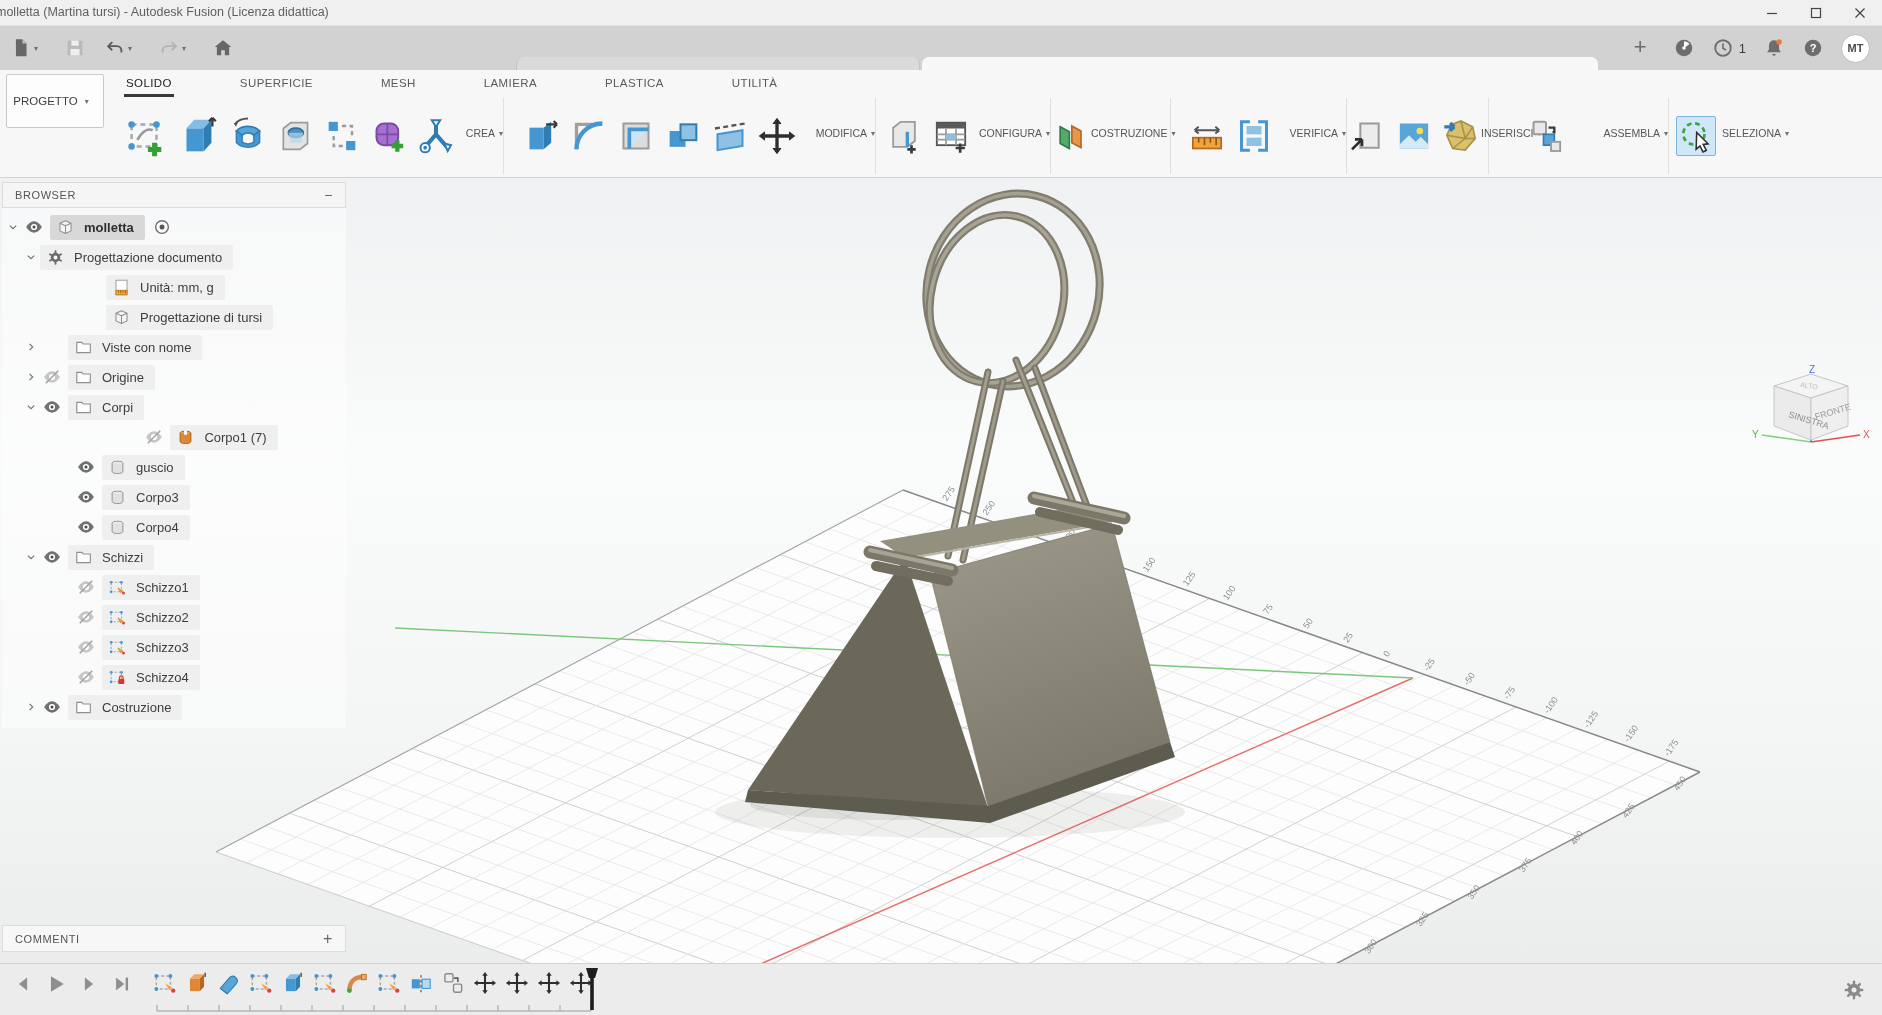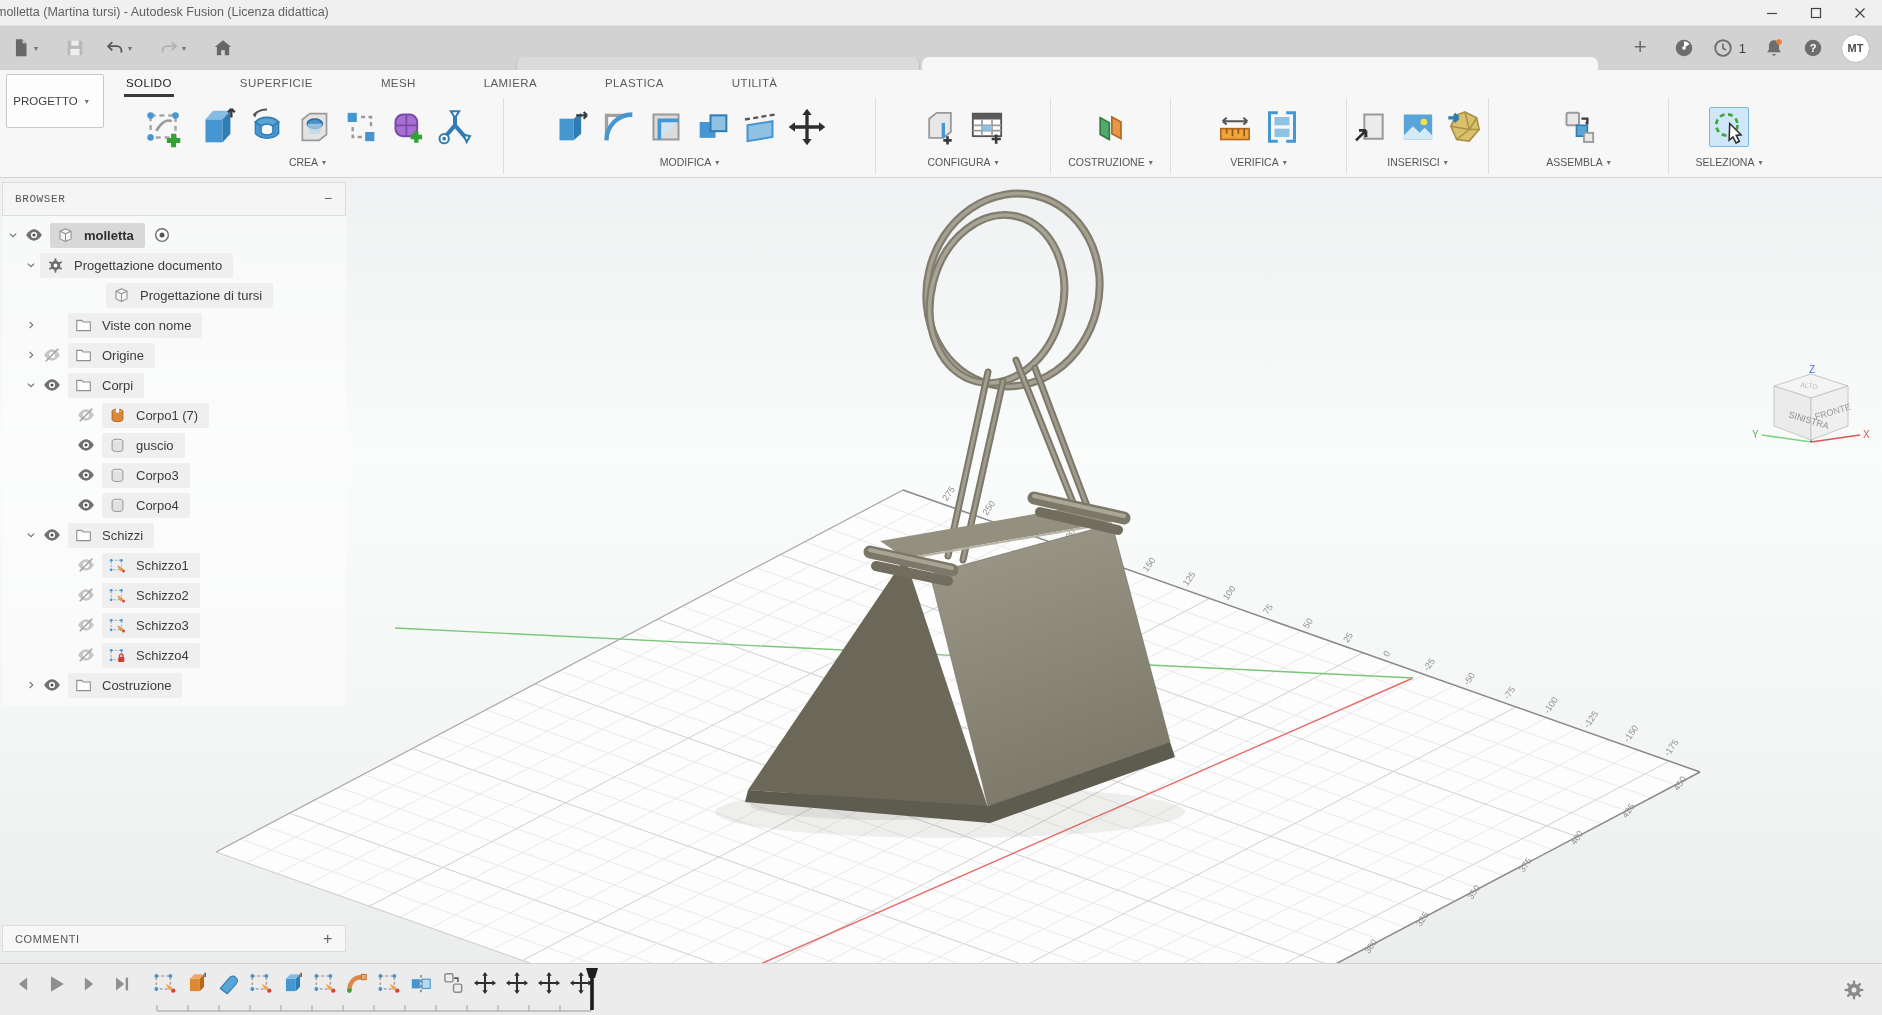--- a/index.html
+++ b/index.html
@@ -31,37 +31,37 @@
   .avatar { width:29px; height:29px; border-radius:50%; background:#fff; display:flex; align-items:center; justify-content:center; font-size:11px; font-weight:bold; color:#4a4a4a; border:1px solid #bbb; }
   .plusicon { font-size:22px; color:#6b6b6b; line-height:20px; }
 
   
   .ribbon { position:absolute; left:0; top:70px; width:1882px; height:108px; background:#f7f7f7; border-bottom:1px solid #d2d2d2; }
   .project-btn { position:absolute; left:6px; top:4px; width:98px; height:54px; background:#fdfdfd; border:1px solid #c9c9c9; border-radius:2px; display:flex; align-items:center; justify-content:center; gap:5px; font-size:11.5px; color:#404040; }
   .rtabs { position:absolute; left:124px; top:4px; display:flex; gap:64px; }
   .rtab { font-size:11.5px; color:#5a5a5a; letter-spacing:.4px; padding:3px 2px 5px; border-bottom:3px solid transparent; }
   .rtab.active { color:#222; border-bottom-color:#3a3a3a; }
   .rgroups { position:absolute; left:112px; top:28px; height:78px; display:flex; }
-  .rgroup { position:relative; height:76px; border-right:1px solid #e0e0e0; display:flex; flex-direction:column; align-items:center; }
+  .rgroup { position:relative; height:76px; border-right:1px solid #e0e0e0; display:flex; flex-direction:row; align-items:center; }
   .rgroup:last-child { border-right:none; }
   .gicons { flex:1; display:flex; align-items:center; justify-content:center; gap:7px; }
   .gicon { width:40px; height:40px; }
   .gicon svg { width:100%; height:100%; }
   .gicon.big { width:46px; height:46px; }
   .gicon.hl { background:#cfe7f8; border:1px solid #7ab6de; border-radius:2px; padding:2px; }
   .glabel { font-size:10.5px; color:#555; padding-bottom:6px; display:flex; gap:4px; align-items:center; }
   .glabel .dd { margin:0; }
 
   
   .viewport { position:absolute; left:0; top:178px; width:1882px; height:785px; background:linear-gradient(180deg,#eff1f2 0%,#fafbfb 35%,#f4f5f5 70%,#ebecec 100%); }
   #scene { position:absolute; left:0; top:0; width:1882px; height:785px; }
 
   
   .browser { position:absolute; left:2px; top:182px; width:344px; }
-  .bheader { height:34px; background:rgba(244,244,244,.95); border:1px solid #dcdcdc; display:flex; align-items:center; padding:0 12px; font-size:11px; letter-spacing:.6px; color:#555;font-family:Liberation Mono, monospace; }
+  .bheader { height:26px; background:rgba(244,244,244,.95); border:1px solid #dcdcdc; display:flex; align-items:center; padding:0 12px; font-size:11px; letter-spacing:.6px; color:#555; }
   .bmin { margin-left:auto; color:#666; font-size:14px; }
   .btree { background:rgba(253,253,253,.55); padding:4px 0 6px; }
   .trow { height:30px; display:flex; align-items:center; font-size:13px; color:#3d3d3d; }
   .texp { width:18px; height:16px; display:inline-flex; flex:none; }
   .texp svg { width:14px; height:14px; margin:auto; }
   .tvis { width:24px; height:20px; display:inline-flex; flex:none; margin-right:4px;}
   .tvis svg { width:20px; height:20px; margin:auto; }
   .tvis.blank svg { visibility:hidden; }
   .tchip { display:inline-flex; align-items:center; gap:9px; background:#efefef; border-radius:2px; padding:3px 11px 3px 6px; }
   .tchip .ticn { width:19px; height:19px; display:inline-flex; }
@@ -623,20 +623,32 @@
               <circle cx="12" cy="12" r="2.4" fill="#fbfbfb"></circle>
             </svg>
           </span>
           <span class="tlabel">Progettazione documento</span>
         </span>
       </div>
       <div class="trow" style="padding-left: 104px;">
         <span class="tchip">
           <span class="ticn">
             <svg viewBox="0 0 24 24">
+              <rect x="5" y="2.8" width="14" height="18.4" fill="#fdfdfd" stroke="#9a9a9a" stroke-width="1.2"></rect>
+              <rect x="5" y="15.5" width="14" height="5.7" fill="#f2a33c" stroke="#c07b1a" stroke-width="1"></rect>
+              <path d="M8 15.5v2.6M11 15.5v3.8M14 15.5v2.6M17 15.5v3.8" stroke="#8a5a10" stroke-width="1"></path>
+            </svg>
+          </span>
+          <span class="tlabel">Unità: mm, g</span>
+        </span>
+      </div>
+      <div class="trow" style="padding-left: 104px;">
+        <span class="tchip">
+          <span class="ticn">
+            <svg viewBox="0 0 24 24">
               <g stroke="#8f8f8f" stroke-width="1.3" stroke-linejoin="round">
                 <path d="M12 3.5l7 3.2v9.6l-7 3.2-7-3.2V6.7z" fill="#f4f4f4"></path>
                 <path d="M5 6.7l7 3.2 7-3.2M12 9.9v9.6" fill="none"></path>
               </g>
             </svg>
           </span>
           <span class="tlabel">Progettazione di tursi</span>
         </span>
       </div>
       <div class="trow" style="padding-left: 20px;">
@@ -698,21 +710,21 @@
         </span>
         <span class="tchip">
           <span class="ticn">
             <svg viewBox="0 0 24 24">
               <path d="M3.5 5.5h6.3l1.8 2h9v11h-17.1z" fill="#fdfdfd" stroke="#8f8f8f" stroke-width="1.4"></path>
             </svg>
           </span>
           <span class="tlabel">Corpi</span>
         </span>
       </div>
-      <div class="trow" style="padding-left: 72px;">
+      <div class="trow" style="padding-left: 72px; justify-content: center;">
         <span class="tvis">
           <svg viewBox="0 0 24 24">
             <path d="M2.5 12C6 7 9.2 5.2 12 5.2S18 7 21.5 12C18 17 14.8 18.8 12 18.8 9.2 18.8 6 17 2.5 12z" fill="#c6c6c6"></path>
             <circle cx="12" cy="12" r="3.7" fill="#fff"></circle>
             <line x1="4.5" y1="19.5" x2="19.5" y2="4.5" stroke="#a3a3a3" stroke-width="1.9"></line>
           </svg>
         </span>
         <span class="tchip">
           <span class="ticn">
             <svg viewBox="0 0 24 24">

